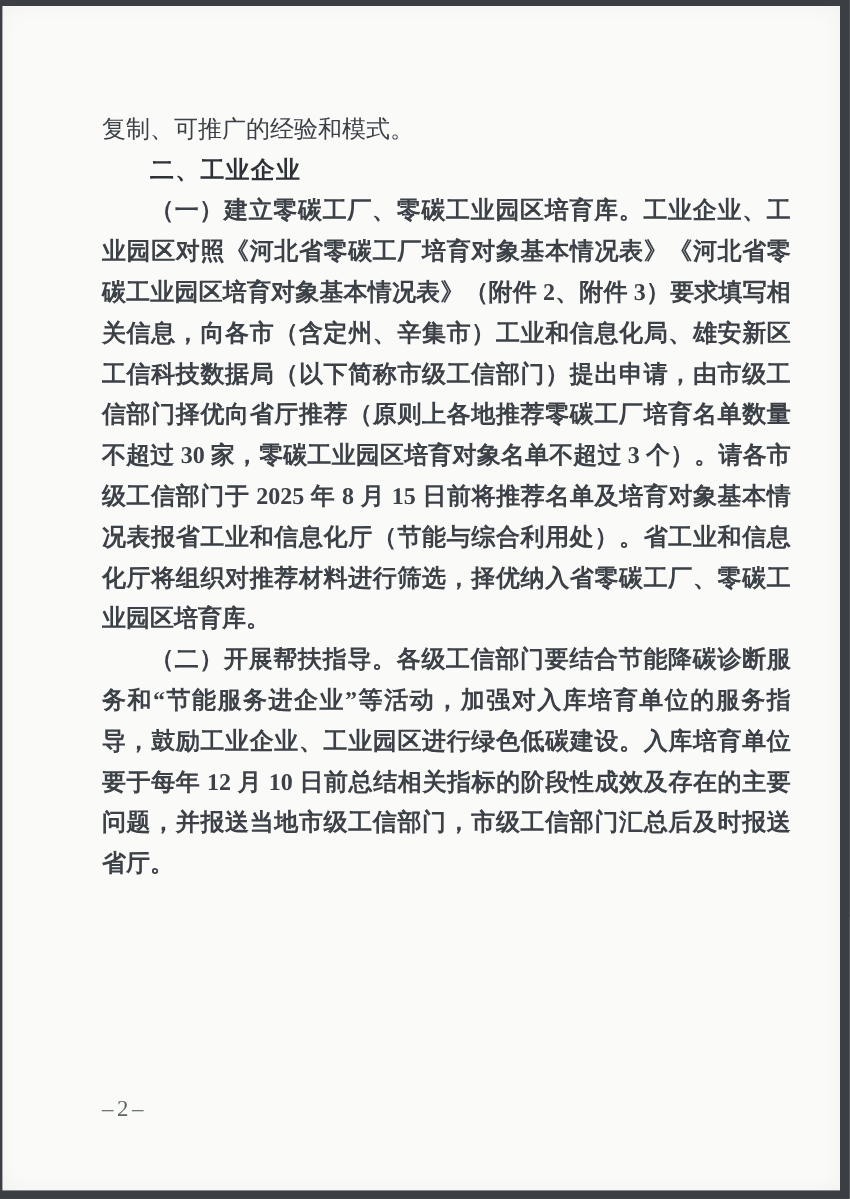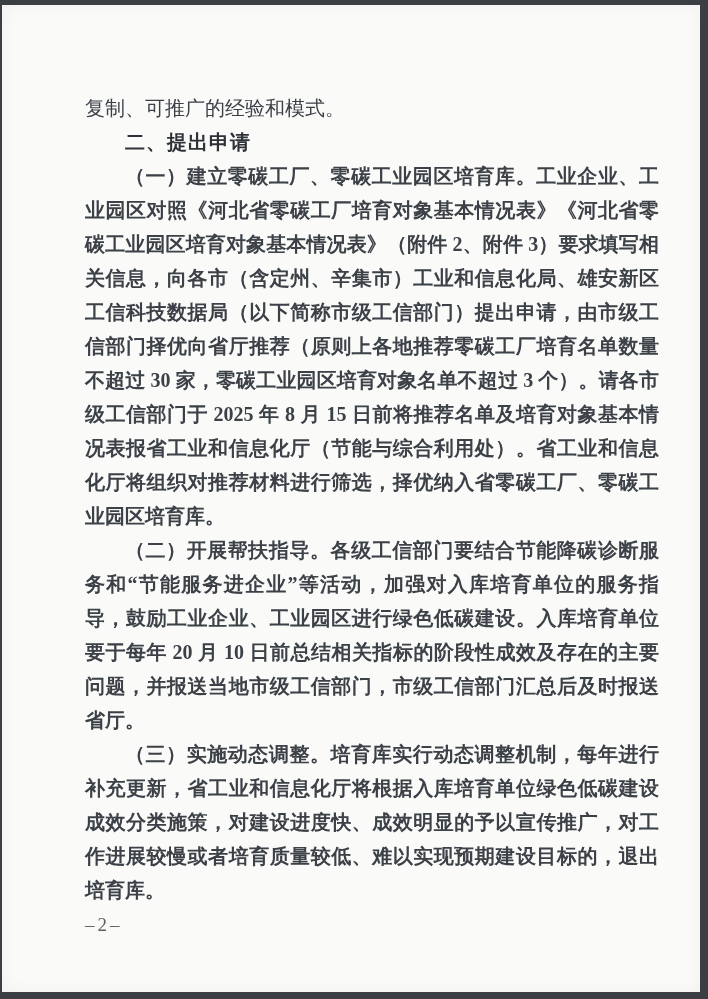--- a/index.html
+++ b/index.html
@@ -62,20 +62,19 @@
     font-family: "Liberation Serif", serif;
   }
 </style>
 </head>
 <body>
 
 <div class="frame">
   <div class="paper">
     <div class="content">
       <p class="para">复制、可推广的经验和模式。</p>
-      <p class="heading">二、提出申请</p>
+      <p class="heading">二、工业企业</p>
       <p class="para indent">（一）建立零碳工厂、零碳工业园区培育库。工业企业、工业园区对照《河北省零碳工厂培育对象基本情况表》《河北省零碳工业园区培育对象基本情况表》（附件 2、附件 3）要求填写相关信息，向各市（含定州、辛集市）工业和信息化局、雄安新区工信科技数据局（以下简称市级工信部门）提出申请，由市级工信部门择优向省厅推荐（原则上各地推荐零碳工厂培育名单数量不超过 30 家，零碳工业园区培育对象名单不超过 3 个）。请各市级工信部门于 2025 年 8 月 15 日前将推荐名单及培育对象基本情况表报省工业和信息化厅（节能与综合利用处）。省工业和信息化厅将组织对推荐材料进行筛选，择优纳入省零碳工厂、零碳工业园区培育库。</p>
-      <p class="para indent">（二）开展帮扶指导。各级工信部门要结合节能降碳诊断服务和“节能服务进企业”等活动，加强对入库培育单位的服务指导，鼓励工业企业、工业园区进行绿色低碳建设。入库培育单位要于每年 20 月 10 日前总结相关指标的阶段性成效及存在的主要问题，并报送当地市级工信部门，市级工信部门汇总后及时报送省厅。</p>
-      <p class="para indent">（三）实施动态调整。培育库实行动态调整机制，每年进行补充更新，省工业和信息化厅将根据入库培育单位绿色低碳建设成效分类施策，对建设进度快、成效明显的予以宣传推广，对工作进展较慢或者培育质量较低、难以实现预期建设目标的，退出培育库。</p>
+      <p class="para indent">（二）开展帮扶指导。各级工信部门要结合节能降碳诊断服务和“节能服务进企业”等活动，加强对入库培育单位的服务指导，鼓励工业企业、工业园区进行绿色低碳建设。入库培育单位要于每年 12 月 10 日前总结相关指标的阶段性成效及存在的主要问题，并报送当地市级工信部门，市级工信部门汇总后及时报送省厅。</p>
     </div>
     <div class="page-number">–2–</div>
   </div>
 </div>
 
 </body></html>

